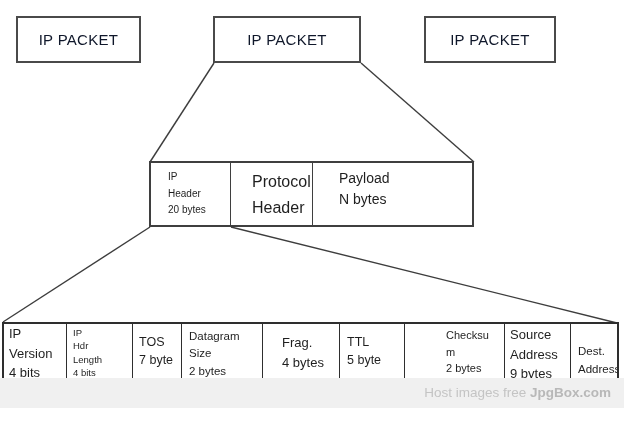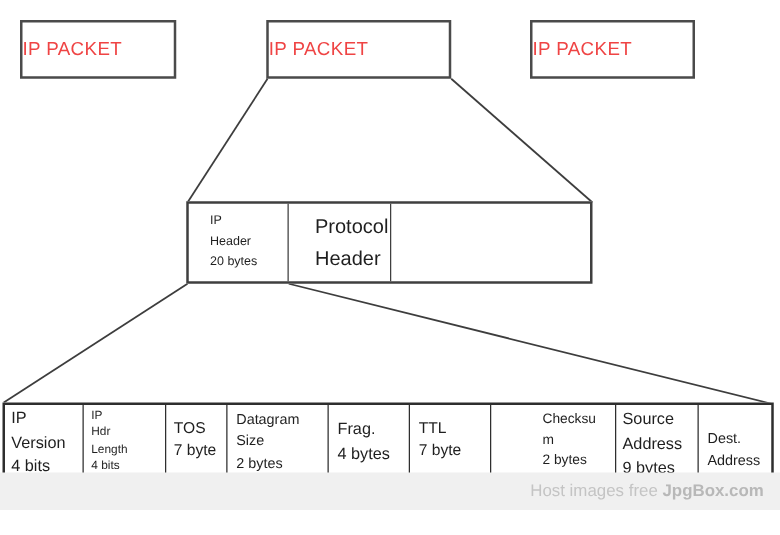--- a/index.html
+++ b/index.html
@@ -19,24 +19,24 @@
   
   .packet-box {
     position: absolute;
     top: 16px;
     height: 47px;
     box-sizing: border-box;
     border: 2px solid #4a4a4a;
     background: #ffffff;
     display: flex;
     align-items: center;
-    justify-content: flex-start;
+    justify-content: center;
     font-size: 15px;
     letter-spacing: 0.3px;
-    color: #ef4444;
+    color: #0f172a;
   }
   #pbox1 { left: 16px;  width: 125px; }
   #pbox2 { left: 213px; width: 148px; }
   #pbox3 { left: 424px; width: 132px; }
 
   
   #lines-svg {
     position: absolute;
     left: 0; top: 0;
     width: 624px;
@@ -102,21 +102,21 @@
     box-sizing: border-box;
     white-space: pre-line;
     overflow: hidden;
     border-right: 1.5px solid #2e2e2e;
   }
   .field-cell:last-child { border-right: none; margin-top: 16px; }
   #fc1 { width: 63px; padding: 0 1px 0 5px;  font-size: 13px;   line-height: 1.5;  }
   #fc2 { width: 66px; padding: 2px 1px 0 6px; font-size: 9.5px;  line-height: 1.42; }
   #fc3 { width: 49px; padding: 9px 1px 0 6px; font-size: 12.5px; line-height: 1.45; }
   #fc4 { width: 81px; padding: 4px 1px 0 7px; font-size: 11.5px; line-height: 1.5;  }
-  #fc5 { width: 65px; padding: 9px 1px 0 7px; font-size: 13px;   line-height: 1.55; }
+  #fc5 { width: 65px; padding: 9px 1px 0 7px; font-size: 13px;   line-height: 1.55; margin-left: 12px; }
   #fc6 { width: 65px; padding: 9px 1px 0 7px; font-size: 12.5px; line-height: 1.45; }
   #fc7 { width: 65px; padding: 3px 1px 0 6px; font-size: 11px;   line-height: 1.5; margin-left: 35px;  }
   #fc8 { width: 66px; padding: 1px 1px 0 5px; font-size: 13px;   line-height: 1.5;  }
   #fc9 { flex: 1;     padding: 3px 1px 0 7px; font-size: 11.5px; line-height: 1.55; }
 
   
   #watermark-bar {
     position: absolute;
     left: 0;
     top: 378px;
@@ -157,39 +157,41 @@
     <line x1="231" y1="227" x2="617" y2="323"></line>
   </svg>
 
   <div id="packet-structure">
     <div class="segment" id="seg-ip-header">IP
 Header
 20 bytes</div>
     <div class="segment" id="seg-protocol-header">Protocol
 Header
 M bytes</div>
+    <div class="segment" id="seg-payload">Payload
+N bytes</div>
   </div>
 
   <div id="fields-row">
     <div class="field-cell" id="fc1">IP
 Version
 4 bits</div>
     <div class="field-cell" id="fc2">IP
 Hdr
 Length
 4 bits</div>
     <div class="field-cell" id="fc3">TOS
 7 byte</div>
     <div class="field-cell" id="fc4">Datagram
 Size
 2 bytes</div>
     <div class="field-cell" id="fc5">Frag.
 4 bytes</div>
     <div class="field-cell" id="fc6">TTL
-7 byte</div>
+5 byte</div>
     <div class="field-cell" id="fc7">Checksu
 m
 2 bytes</div>
     <div class="field-cell" id="fc8">Source
 Address
 9 bytes</div>
     <div class="field-cell" id="fc9">Dest.
 Address
 4 bytes</div>
   </div>

